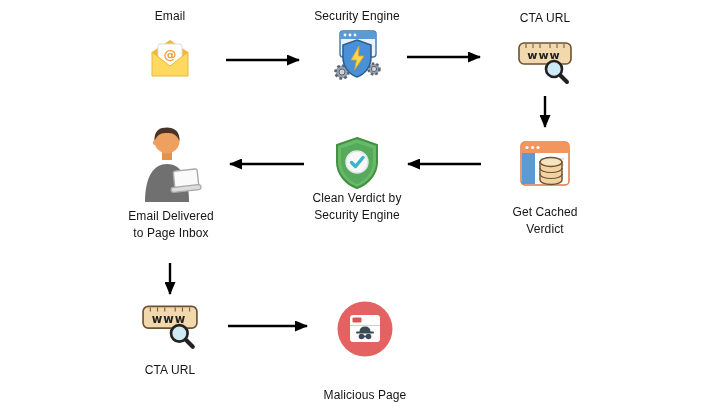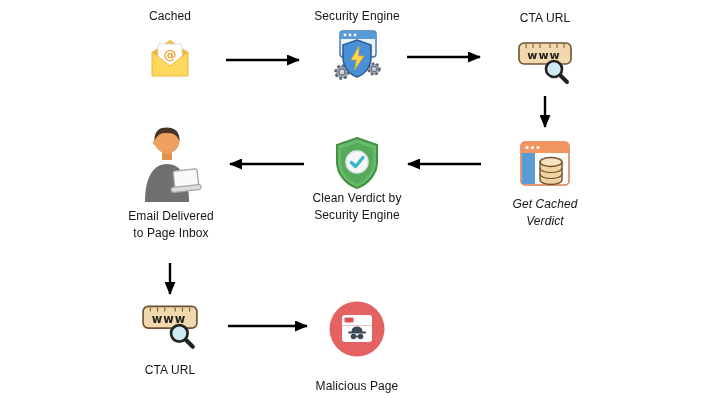--- a/index.html
+++ b/index.html
@@ -13,25 +13,25 @@
   .node { position:absolute; display:flex; flex-direction:column; align-items:center; }
   .node .label {
     font-size:12px; color:#151515; text-align:center;
     white-space:pre-line; line-height:1.45; letter-spacing:.1px;
   }
   .icon { display:block; line-height:0; }
 
   .n-email       { left:105px; top:8px;   width:130px; gap:10px; }
   .n-security    { left:292px; top:8px;   width:130px; gap:4px;  }
   .n-cta-top     { left:480px; top:10px;  width:130px; gap:8px;  }
-  .n-cached      { left:480px; top:138px; width:130px; gap:4px;font-style:italic; }
+  .n-cached      { left:480px; top:138px; width:130px; gap:12px; }
   .n-clean       { left:292px; top:136px; width:130px; }
   .n-person      { left:106px; top:124px; width:130px; gap:4px;  }
   .n-cta-bottom  { left:103px; top:298px; width:134px; gap:12px; }
-  .n-malicious   { left:292px; top:300px; width:130px; gap:20px; }
+  .n-malicious   { left:300px; top:300px; width:130px; gap:29px; }
 </style>
 </head>
 <body>
 
 <div class="canvas">
 
   <svg class="arrows" width="728" height="404" viewBox="0 0 728 404">
     <defs>
       <marker id="ah" markerWidth="13" markerHeight="11" refX="12" refY="5.5" orient="auto" markerUnits="userSpaceOnUse">
         <path d="M0 0 L13 5.5 L0 11 Z" fill="#000000"></path>
@@ -40,21 +40,21 @@
     <line x1="226" y1="60" x2="299" y2="60" stroke="#000" stroke-width="2.4" marker-end="url(#ah)"></line>
     <line x1="407" y1="57" x2="480" y2="57" stroke="#000" stroke-width="2.4" marker-end="url(#ah)"></line>
     <line x1="545" y1="96" x2="545" y2="127" stroke="#000" stroke-width="2.4" marker-end="url(#ah)"></line>
     <line x1="481" y1="164" x2="408" y2="164" stroke="#000" stroke-width="2.4" marker-end="url(#ah)"></line>
     <line x1="304" y1="164" x2="230" y2="164" stroke="#000" stroke-width="2.4" marker-end="url(#ah)"></line>
     <line x1="170" y1="263" x2="170" y2="294" stroke="#000" stroke-width="2.4" marker-end="url(#ah)"></line>
     <line x1="228" y1="326" x2="307" y2="326" stroke="#000" stroke-width="2.4" marker-end="url(#ah)"></line>
   </svg>
 
   <div class="node n-email">
-    <div class="label">Cached</div>
+    <div class="label">Email</div>
     <span class="icon">
       <svg width="46" height="44" viewBox="0 0 46 44">
         <path d="M5 17 L23 5 L41 17 V41 H5 Z" fill="#f3b63a"></path>
         <rect x="11" y="9" width="24" height="24" rx="2" fill="#ffffff" stroke="#dcdcdc"></rect>
         <text x="23" y="24" text-anchor="middle" font-size="13" font-weight="bold" fill="#f09f2e" font-family="'DejaVu Sans', sans-serif">@</text>
         <path d="M5 17 L23 31 L41 17 V41 H5 Z" fill="#ffd85e" stroke="#e8b83c" stroke-width="1"></path>
       </svg>
     </span>
   </div>
 

